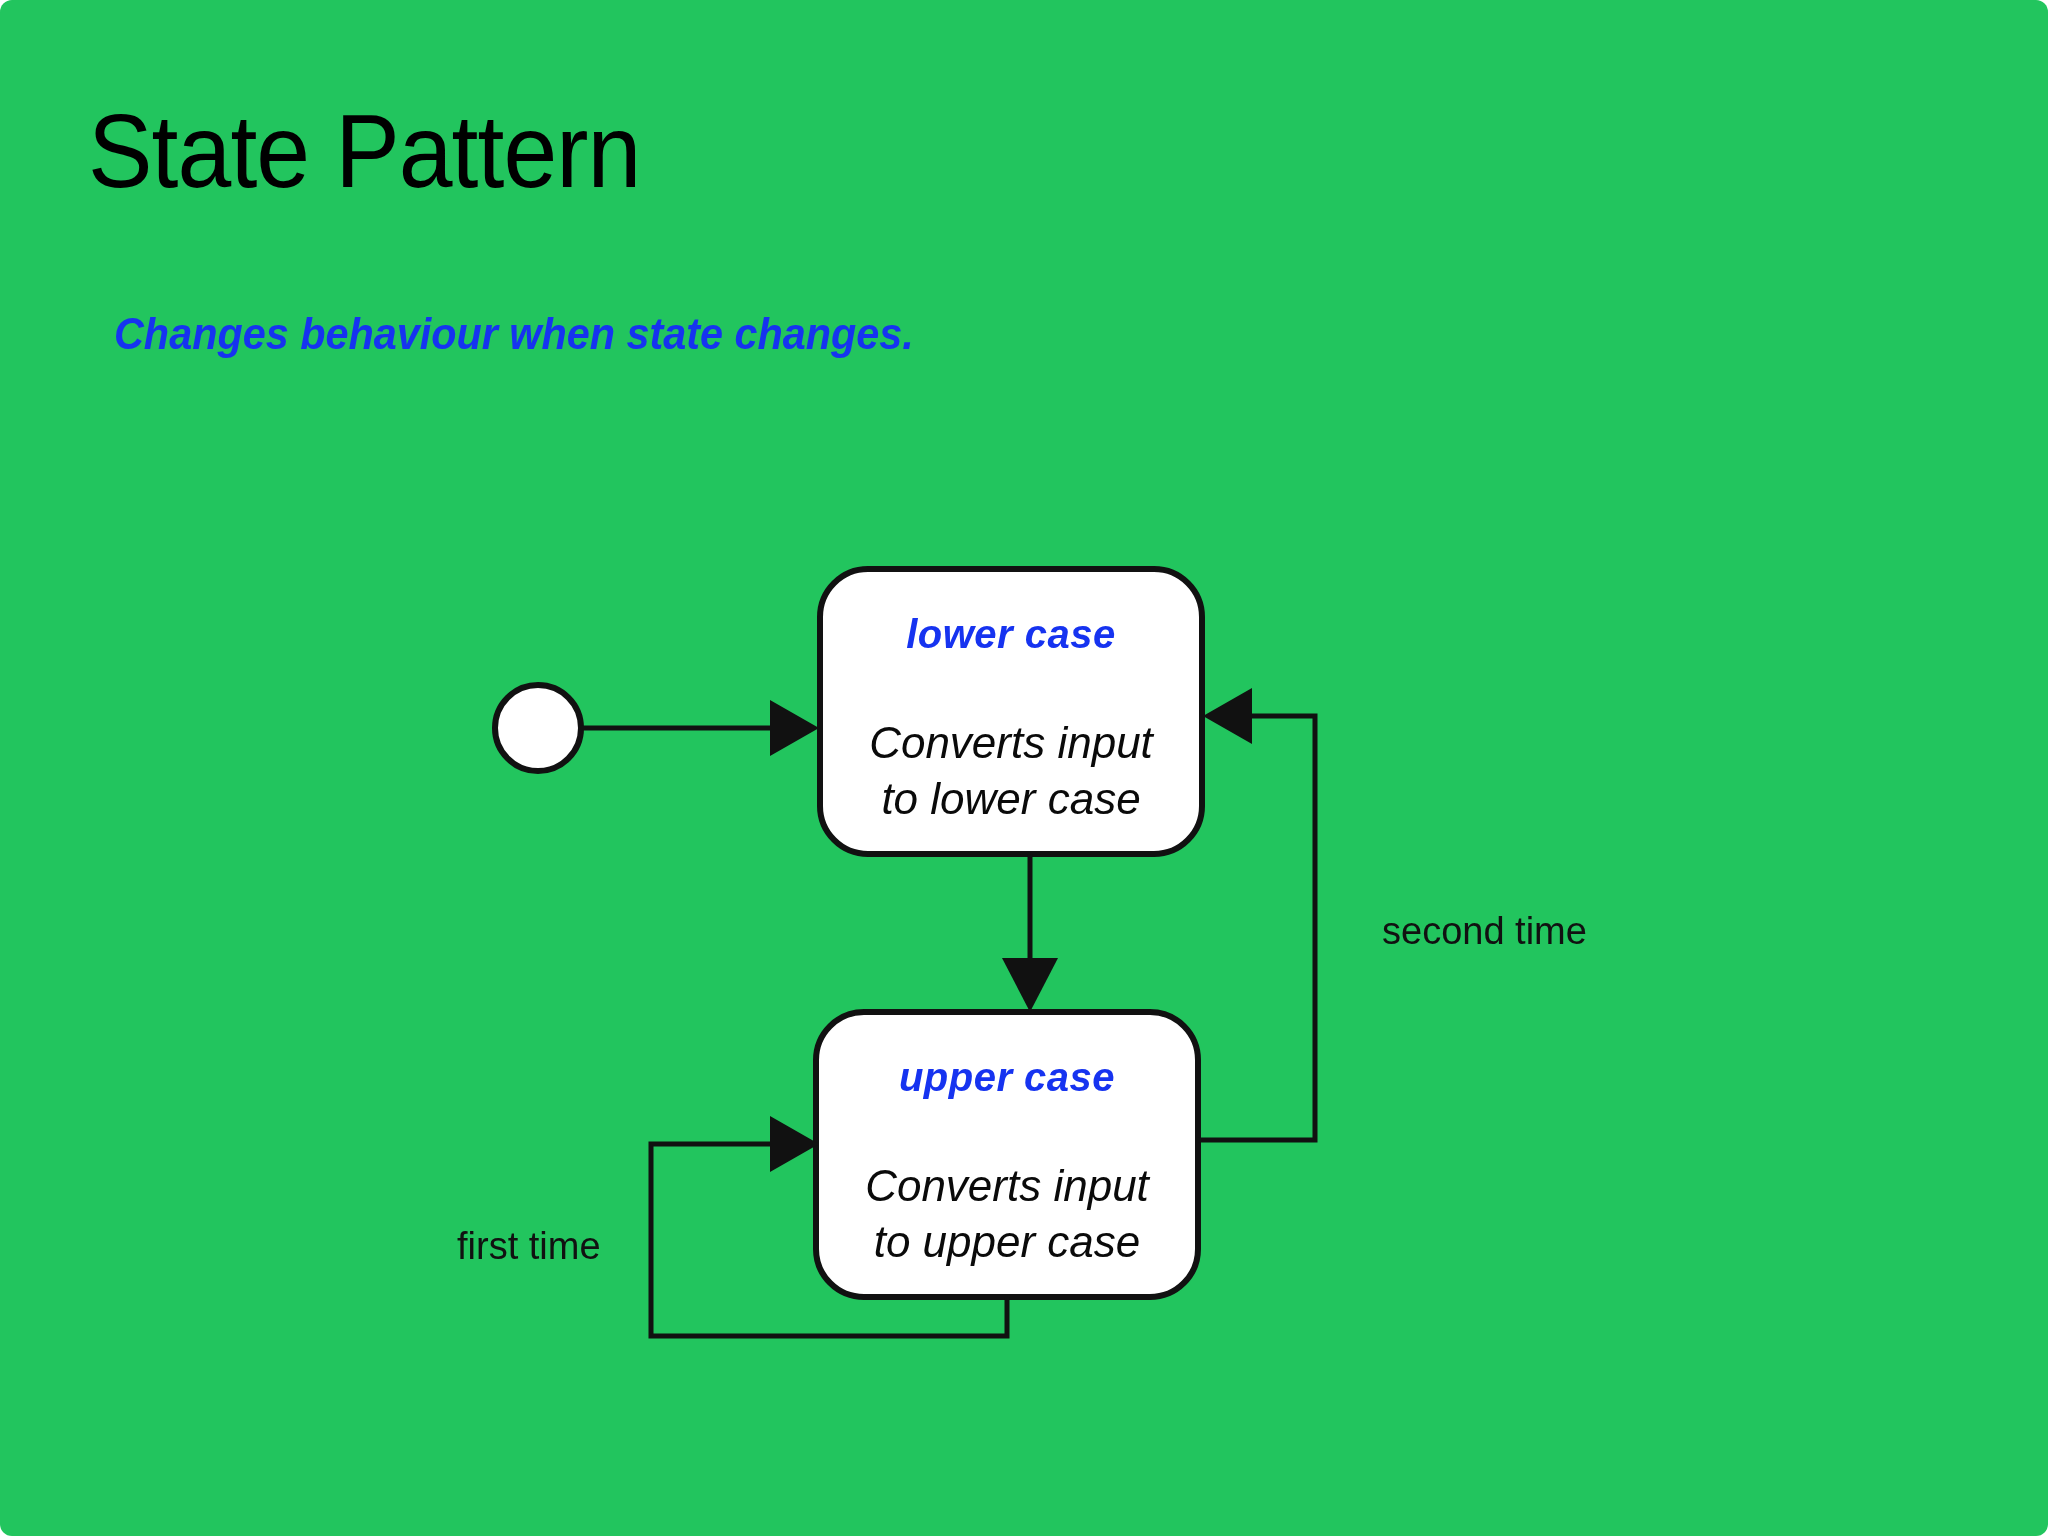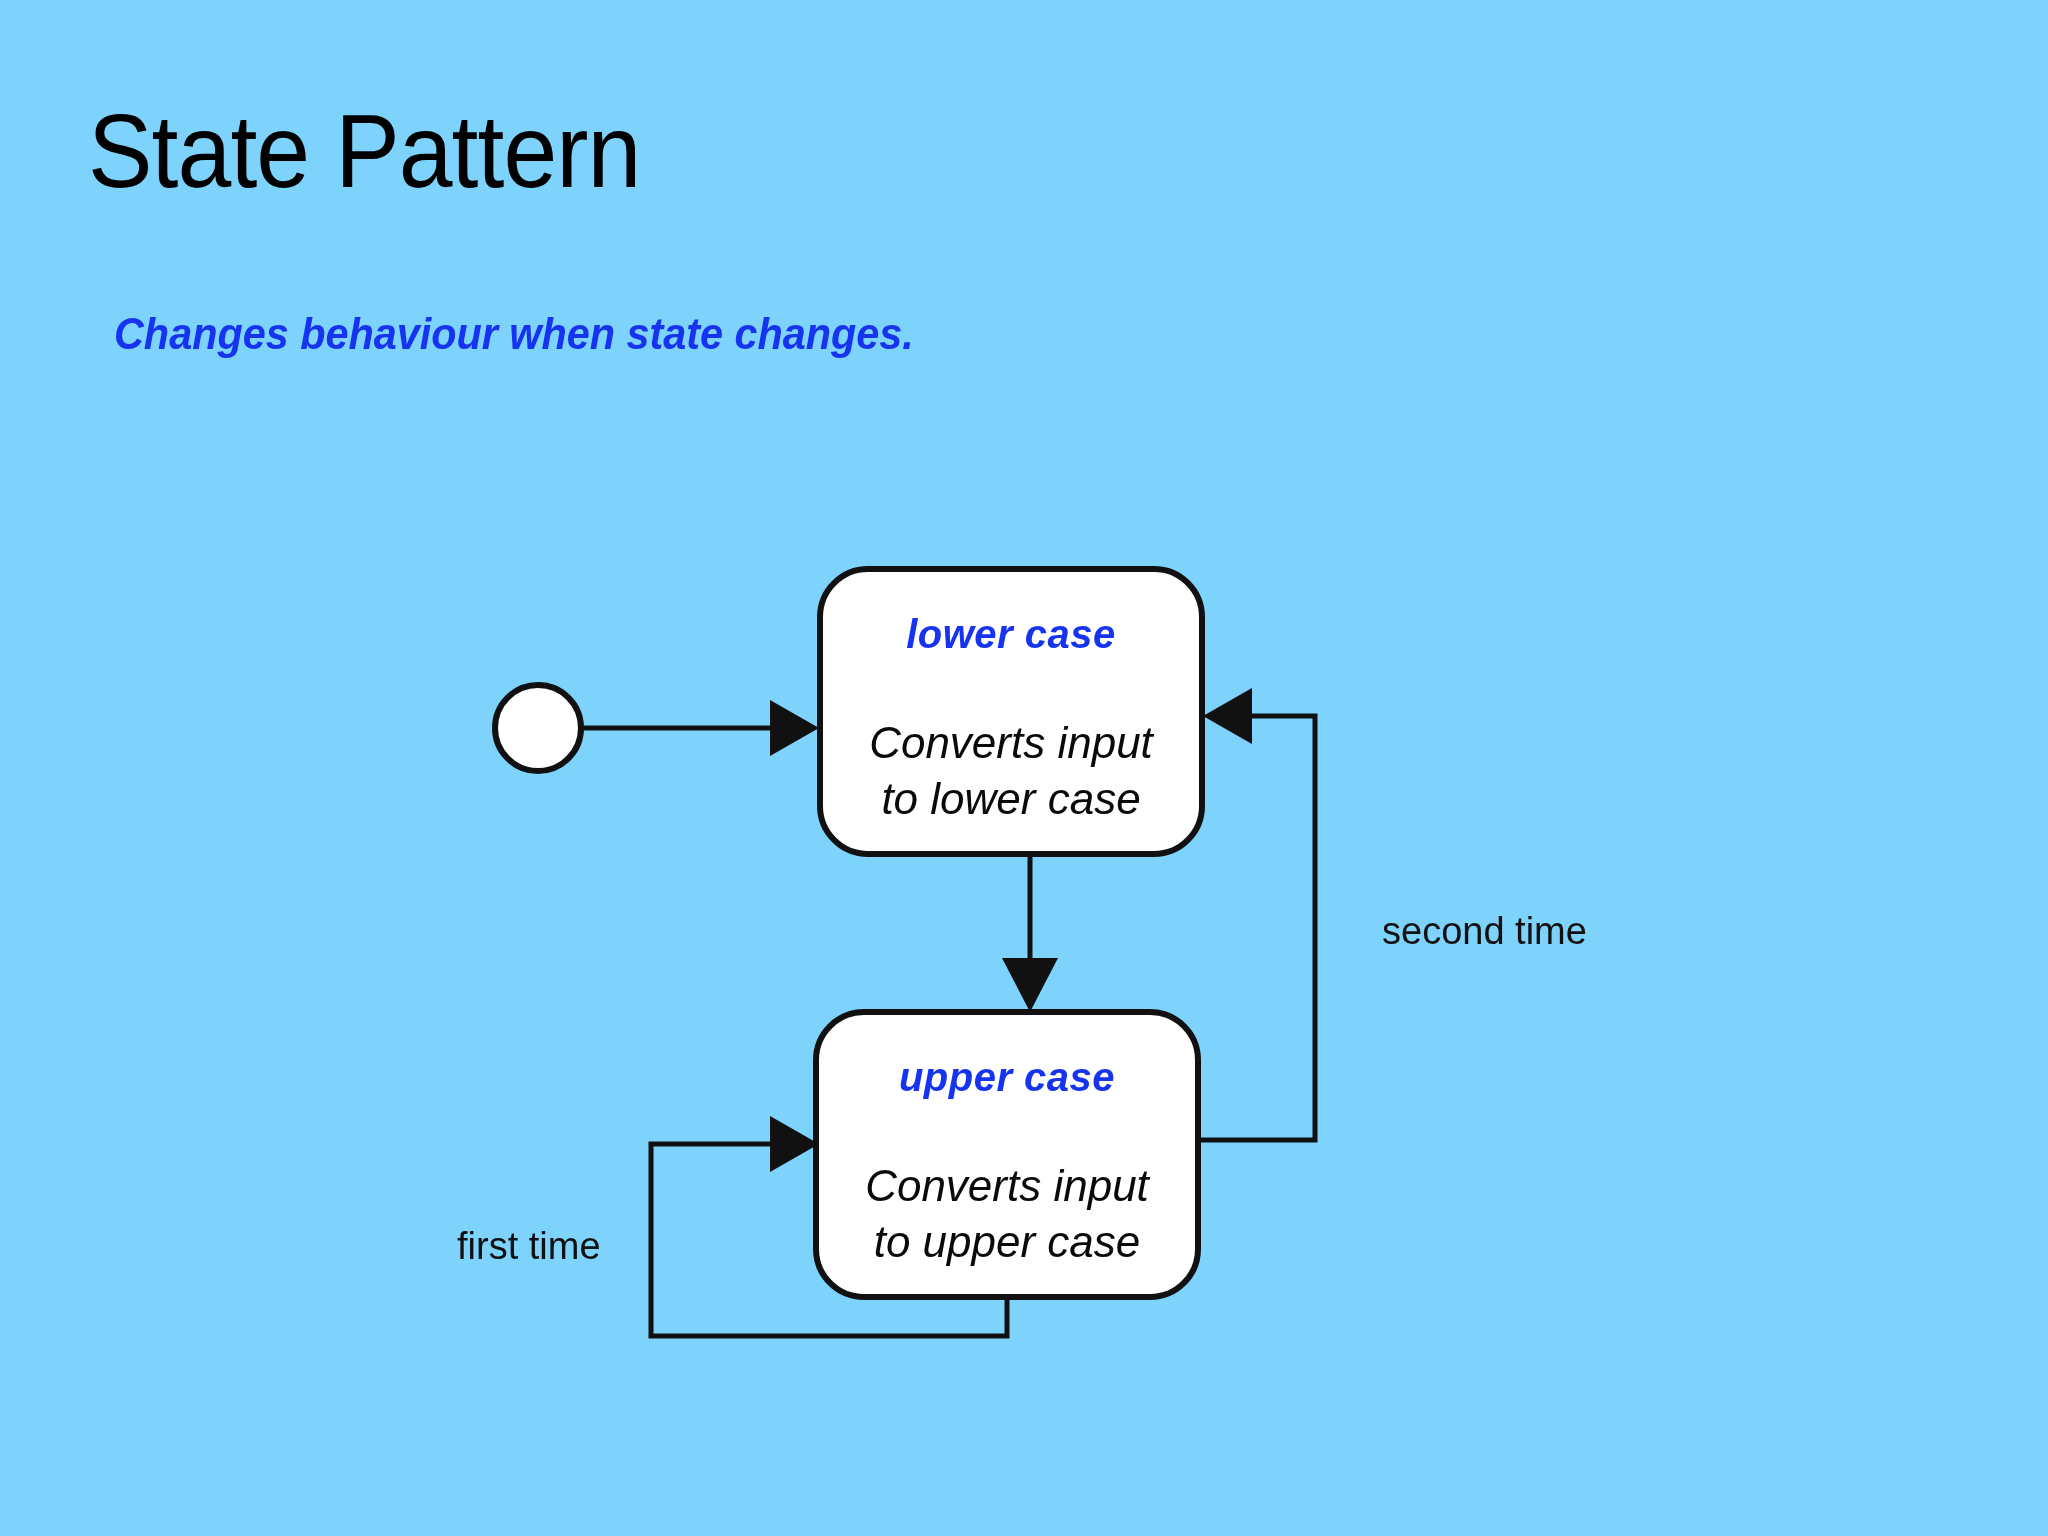--- a/index.html
+++ b/index.html
@@ -13,21 +13,22 @@
     height: 1536px;
     position: relative;
     overflow: hidden;
     font-family: "Liberation Sans", sans-serif;
     -webkit-font-smoothing: antialiased;
   }
 
   .slide {
     position: absolute;
     inset: 0;
-    background: #7dd3fc;
+    background: #22c55e;
+    border-radius: 12px;
   }
 
   
   .slide-title {
     position: absolute;
     left: 88px;
     top: 96px;
     font-family: "Liberation Sans", sans-serif;
     font-size: 104px;
     line-height: 110px;

